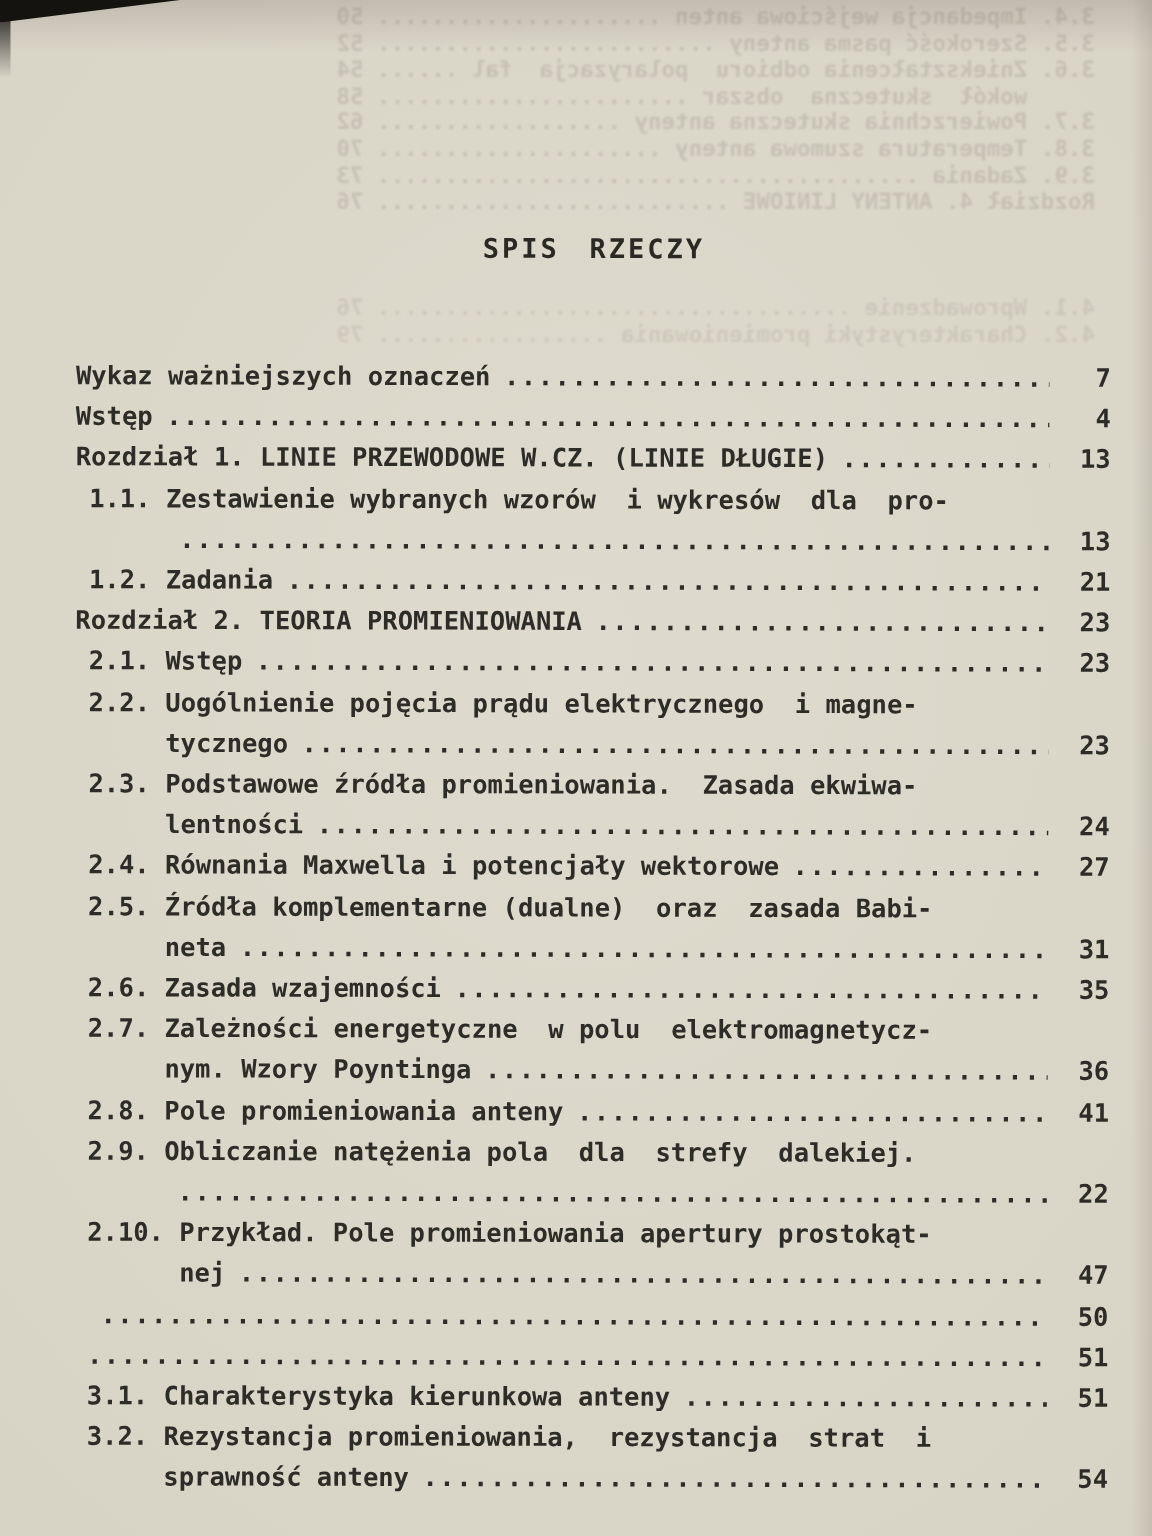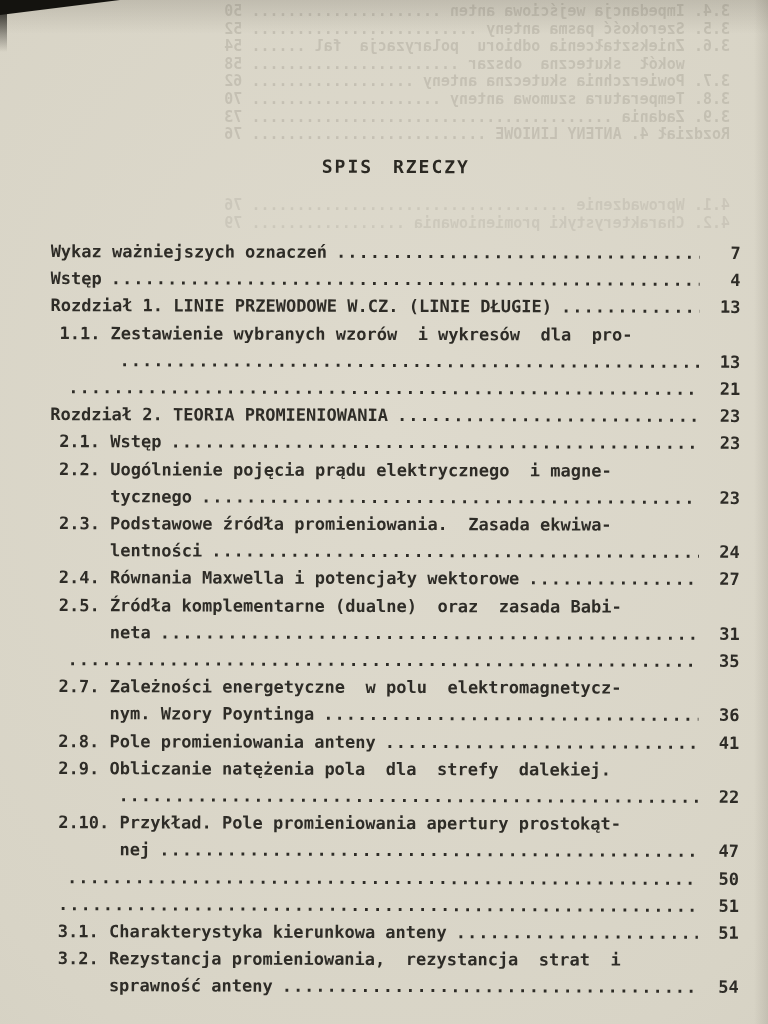--- a/index.html
+++ b/index.html
@@ -98,20 +98,21 @@
           <div class="line">
             <span class="txt">1.1. Zestawienie wybranych wzorów  i wykresów  dla  pro-</span>
           </div>
           <div class="line" style="padding-left: 5ch;">
             <span class="leader">................................................................................................</span>
             <span class="pg">13</span>
           </div>
         </div>
         <div class="entry lvl1">
           <div class="line">
+            <span class="txt">1.2. Zadania</span>
             <span class="leader">................................................................................................</span>
             <span class="pg">21</span>
           </div>
         </div>
         <div class="entry">
           <div class="line">
             <span class="txt">Rozdział 2. TEORIA PROMIENIOWANIA</span>
             <span class="leader">................................................................................................</span>
             <span class="pg">23</span>
           </div>
@@ -155,20 +156,21 @@
             <span class="txt">2.5. Źródła komplementarne (dualne)  oraz  zasada Babi-</span>
           </div>
           <div class="line" style="padding-left: 5ch;">
             <span class="txt">neta</span>
             <span class="leader">................................................................................................</span>
             <span class="pg">31</span>
           </div>
         </div>
         <div class="entry lvl1">
           <div class="line">
+            <span class="txt">2.6. Zasada wzajemności</span>
             <span class="leader">................................................................................................</span>
             <span class="pg">35</span>
           </div>
         </div>
         <div class="entry lvl1">
           <div class="line">
             <span class="txt">2.7. Zależności energetyczne  w polu  elektromagnetycz-</span>
           </div>
           <div class="line" style="padding-left: 5ch;">
             <span class="txt">nym. Wzory Poyntinga</span>

